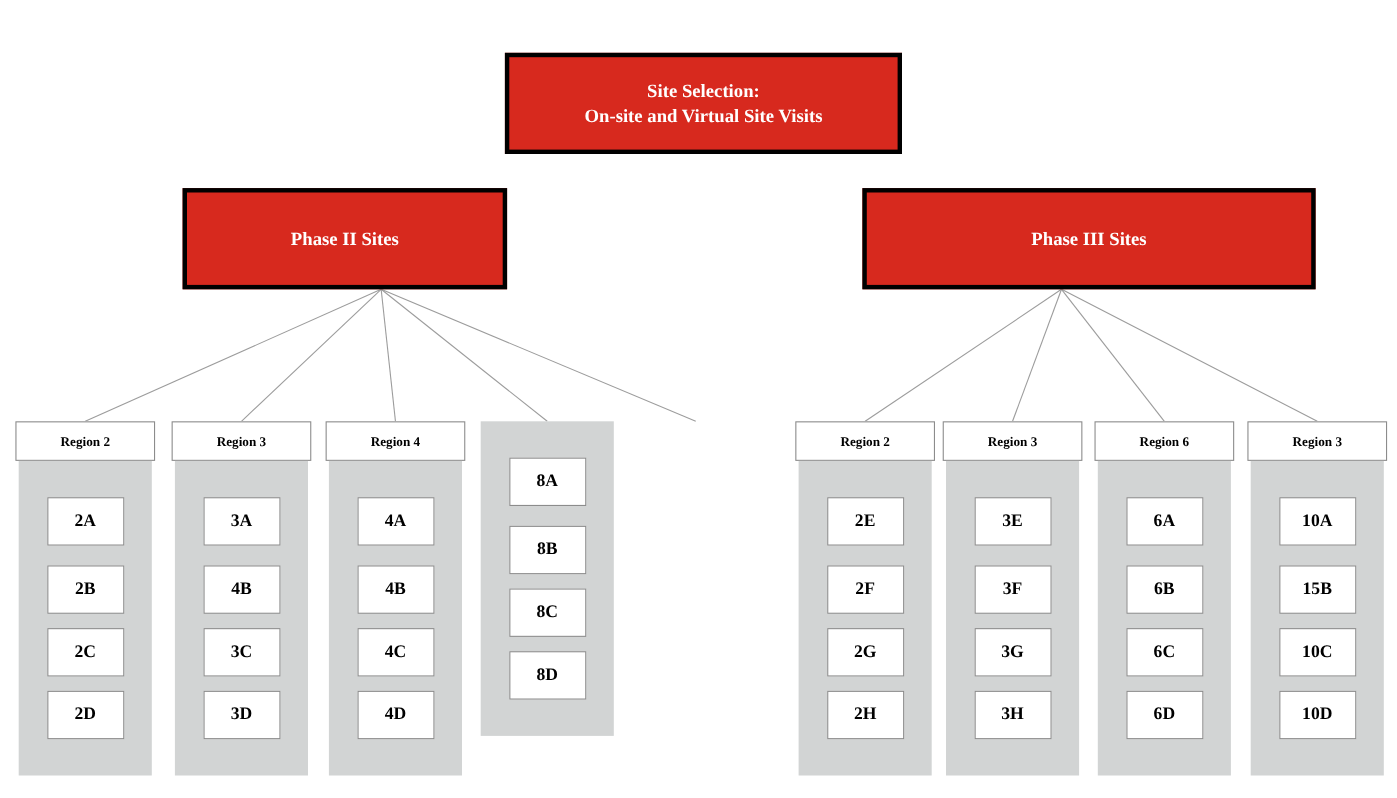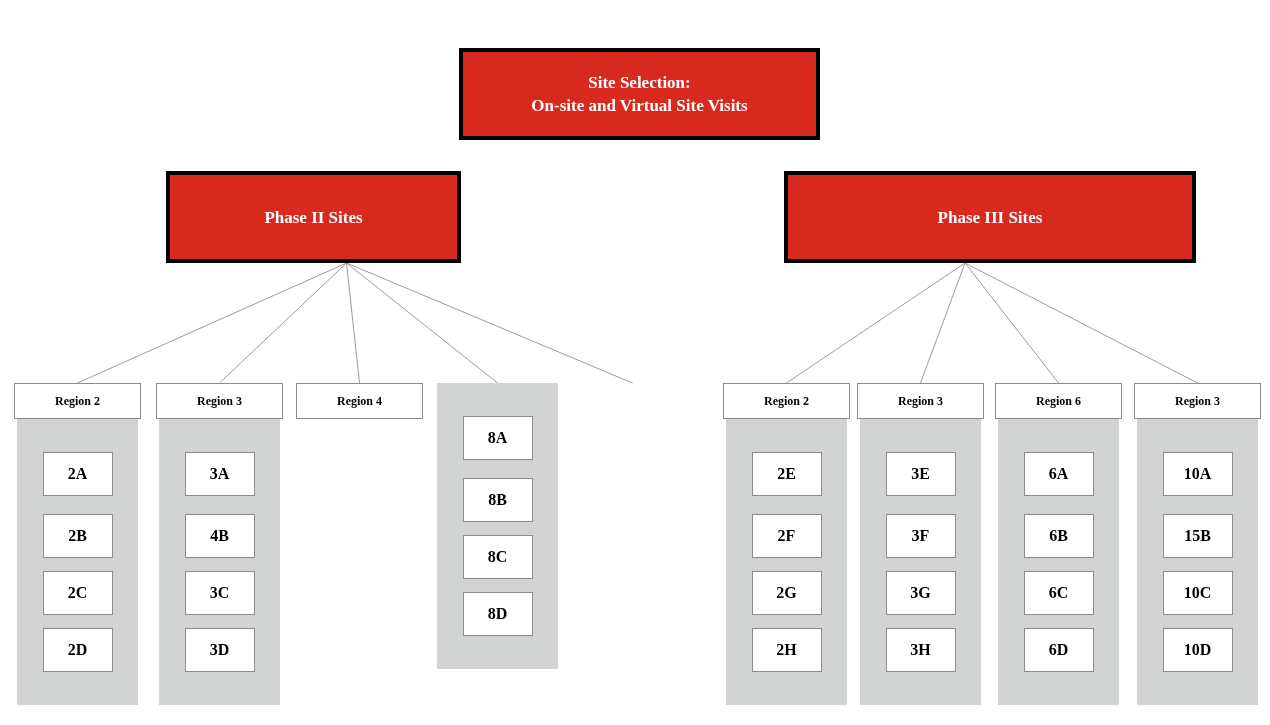--- a/index.html
+++ b/index.html
@@ -119,20 +119,26 @@
     <div class="region-body">
       <div class="site-box">3A</div>
       <div class="site-box">4B</div>
       <div class="site-box">3C</div>
       <div class="site-box">3D</div>
     </div>
   </div>
 
   <div class="region-col" style="left:296px">
     <div class="region-header">Region 4</div>
+    <div class="region-body">
+      <div class="site-box">4A</div>
+      <div class="site-box">4B</div>
+      <div class="site-box">4C</div>
+      <div class="site-box">4D</div>
+    </div>
   </div>
 
   <div class="region-col" style="left:434px">
     <div class="region-body">
       <div class="site-box">8A</div>
       <div class="site-box">8B</div>
       <div class="site-box">8C</div>
       <div class="site-box">8D</div>
     </div>
   </div>

